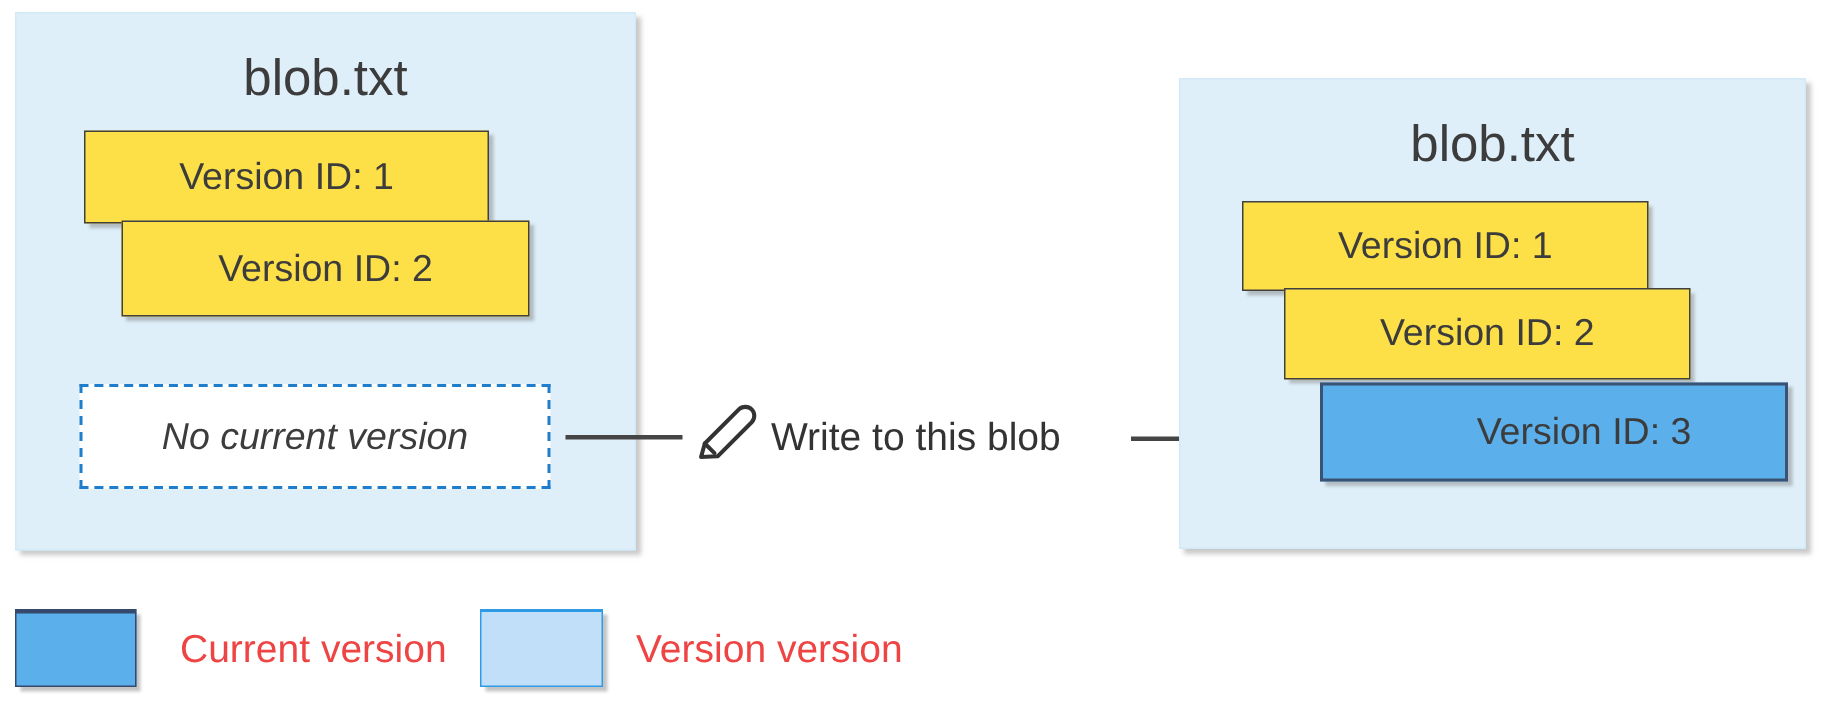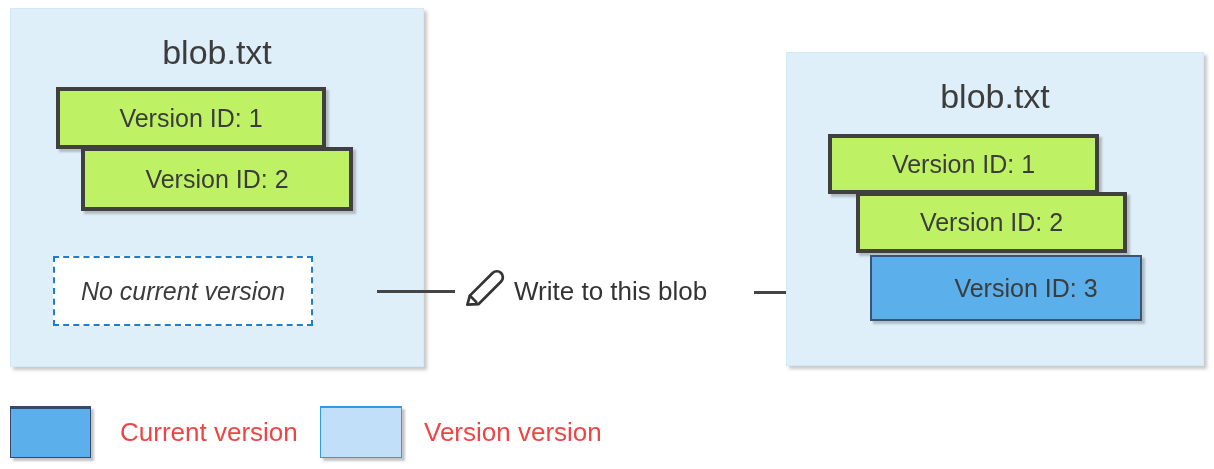--- a/index.html
+++ b/index.html
@@ -10,31 +10,31 @@
   .container { position: absolute; background: #DEEFF9; border: 1px solid #d2eaf7;
     box-shadow: 3px 3px 3px rgba(150,150,150,0.5); }
   .container-left  { left: 10px;  top: 8px;  width: 414px; height: 359px; }
   .container-right { left: 786px; top: 52px; width: 418px; height: 314px; }
 
   .blob-title { position: absolute; top: 24px; left: 0; width: 100%;
     text-align: center; font-size: 34px; color: #3C3C3C; }
 
   .vbox { position: absolute; display: flex; align-items: center; justify-content: center;
     font-size: 25px; color: #3C3C3C; box-shadow: 3px 3px 2px rgba(125,125,125,0.45); }
-  .vbox.prev    { background: #bef264; border: 4px solid #404040; }
+  .vbox.prev    { background: #fde047; border: 1px solid #404040; }
   .vbox.current { background: #5BAFEA; border: 2px solid #3A5375; }
 
   .l-v1 { left: 45px; top: 78px;  width: 270px; height: 62px; }
   .l-v2 { left: 70px; top: 138px; width: 272px; height: 64px; }
 
   .r-v1 { left: 41px; top: 81px;  width: 271px; height: 60px; }
   .r-v2 { left: 69px; top: 139px; width: 271px; height: 61px; }
-  .r-v3 { left: 83px; top: 202px; width: 272px; height: 66px; padding-left: 40px; }
+  .r-v3 { left: 93px; top: 202px; width: 312px; height: 66px; padding-left: 40px; }
 
-  .dashed-box { position: absolute; left: 42px; top: 247px; width: 260px; height: 70px;
+  .dashed-box { position: absolute; left: 42px; top: 247px; width: 314px; height: 70px;
     background: #ffffff; border: 2px dashed #1F7ECC;
     display: flex; align-items: center; justify-content: center;
     font-style: italic; font-size: 25px; color: #3C3C3C; }
 
   .connector { position: absolute; height: 3px; background: #454545; }
   .line-left  { left: 377px; top: 290px; width: 78px; }
   .line-right { left: 754px; top: 291px; width: 110px; }
   .arrowhead { position: absolute; left: 862px; top: 281px; width: 0; height: 0;
     border-top: 11px solid transparent; border-bottom: 11px solid transparent;
     border-left: 19px solid #454545; }

